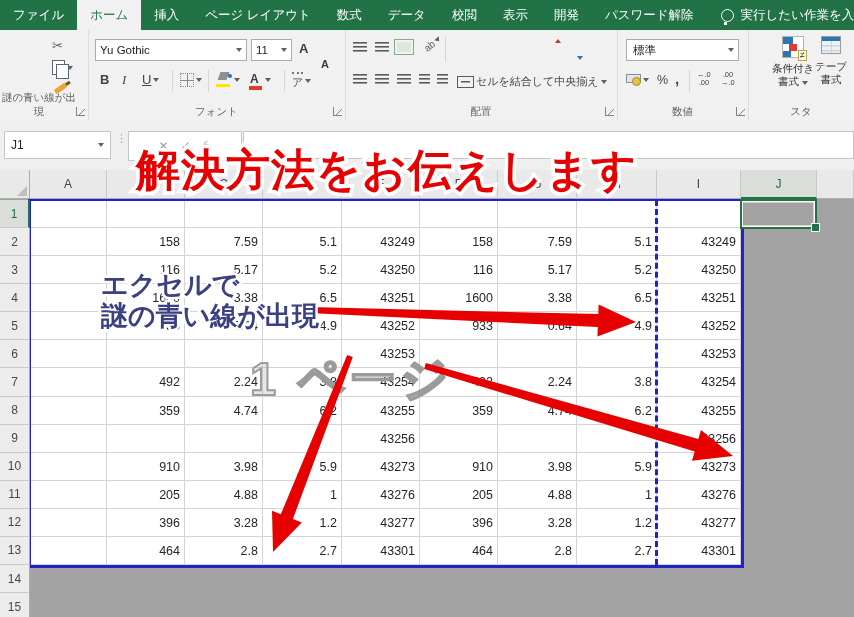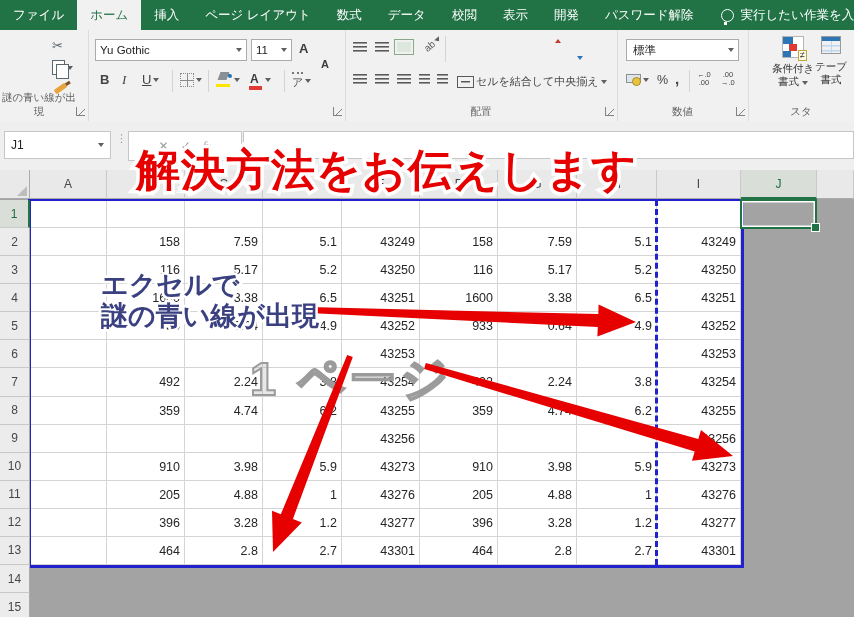--- a/index.html
+++ b/index.html
@@ -199,20 +199,21 @@
       </div>
     <div class="mini" style="left:162px;top:44px;">
         <span class="i-A">A</span>
         <span class="caret" style="margin-left:4px;"></span>
       </div>
     <div class="vsep" style="left:196px;top:40px;height:22px;"></div>
     <div class="mini" style="left:204px;top:42px;font-size:11px;">
         <span style="border-top:2px dotted #777;padding-top:1px;">ア</span>
         <span class="caret"></span>
       </div>
+    <div class="glabel">フォント</div>
     <span class="launcher"></span>
   </div>
 
   <div class="group" style="left:345px;width:272px;">
     <div class="mini" style="left:8px;top:12px;">
         <span class="i-lines"></span>
       </div>
     <div class="mini" style="left:30px;top:12px;">
         <span class="i-lines"></span>
       </div>

